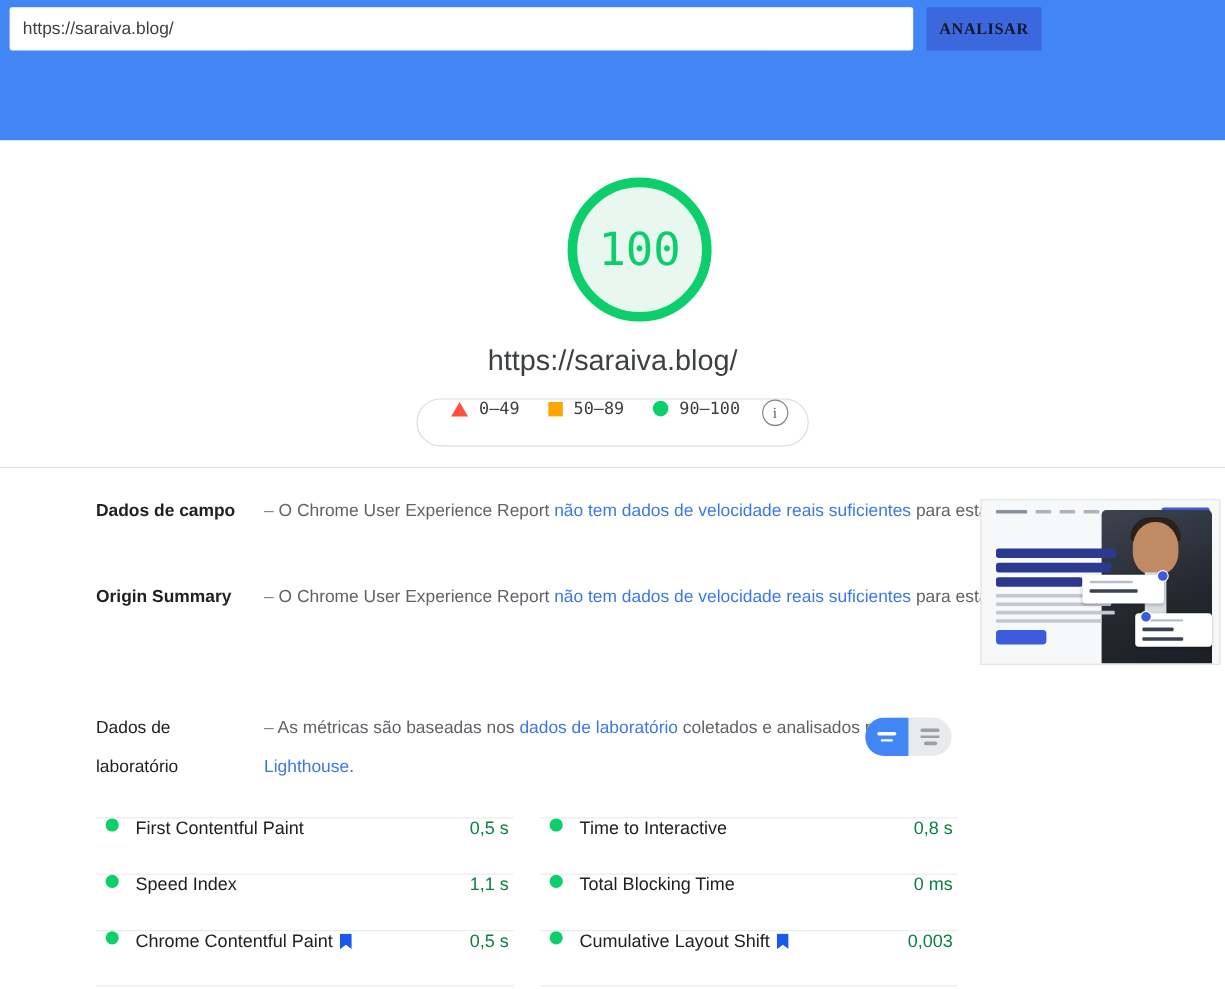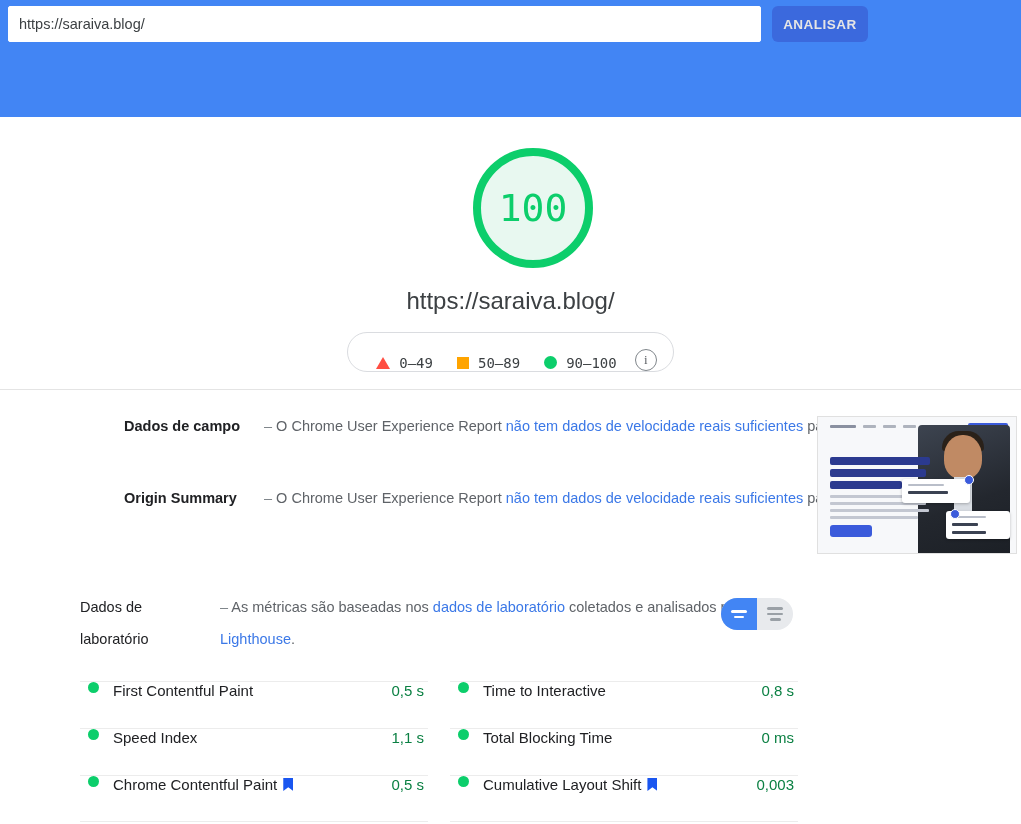--- a/index.html
+++ b/index.html
@@ -38,24 +38,24 @@
     font-family: "Liberation Sans", sans-serif;
     font-size: 14.5px;
     padding: 0 10px;
     outline: none;
   }
   .analyze-btn {
     margin-left: 11px;
     width: 96px;
     height: 36px;
     background: #3b69dd;
-    color: #e5e5e5;
+    color: #0f172a;
     border: none;
-    border-radius: 6px;
-    font-family: Liberation Sans, sans-serif;
+    border-radius: 1px;
+    font-family: Liberation Serif, serif;
     font-size: 13.5px;
     font-weight: bold;
     letter-spacing: .5px;
     cursor: pointer;
   }
 
   
   .score-section {
     position: relative;
     width: 1021px;
@@ -91,21 +91,21 @@
     margin-top: 19px;
     font-size: 24px;
     color: #3c4043;
     font-weight: normal;
     line-height: 1.2;
   }
 
   .legend {
     margin: 16px auto 0;
     display: inline-flex;
-    align-items: flex-end;
+    align-items: flex-start;
     gap: 0px;
     height: 40px;
     padding: 0 16px;
     border: 1px solid #dadce0;
     border-radius: 20px;
     background: #ffffff;
   }
   .legend-item {
     display: inline-flex;
     align-items: center;
@@ -205,21 +205,20 @@
   .thumb-card-line.strong { background: #3b4252; height: 3px; width: 40px; }
   .thumb-dot {
     position: absolute; width: 10px; height: 10px; border-radius: 50%;
     background: #3b5bdb; border: 1.5px solid #fff;
   }
   .row {
     display: flex;
     align-items: flex-start;
     font-size: 14.5px;
     line-height: 25px;
-    padding-left: 44px;
   }
   .row-label {
     width: 140px;
     flex: 0 0 140px;
     padding-left: 80px;
     font-weight: bold;
     color: #202124;
     box-sizing: content-box;
     margin-left: 0;
   }

